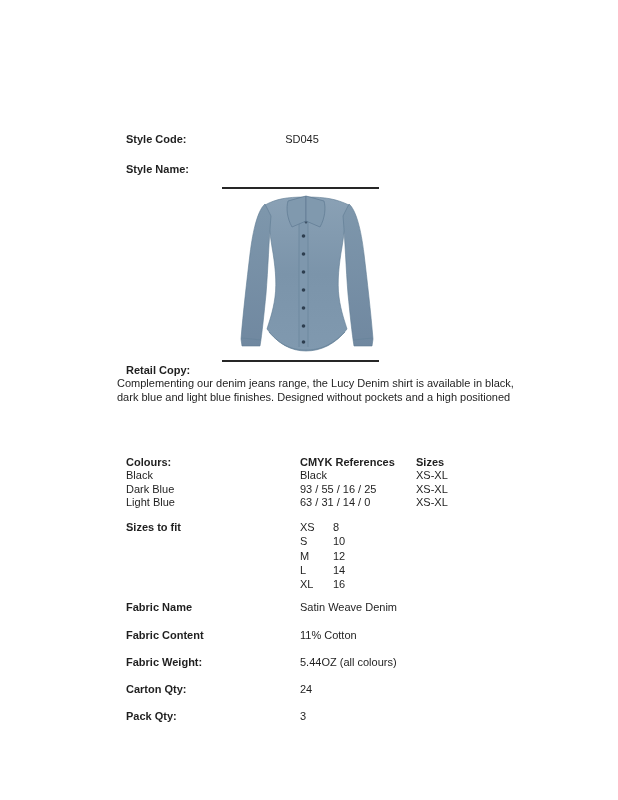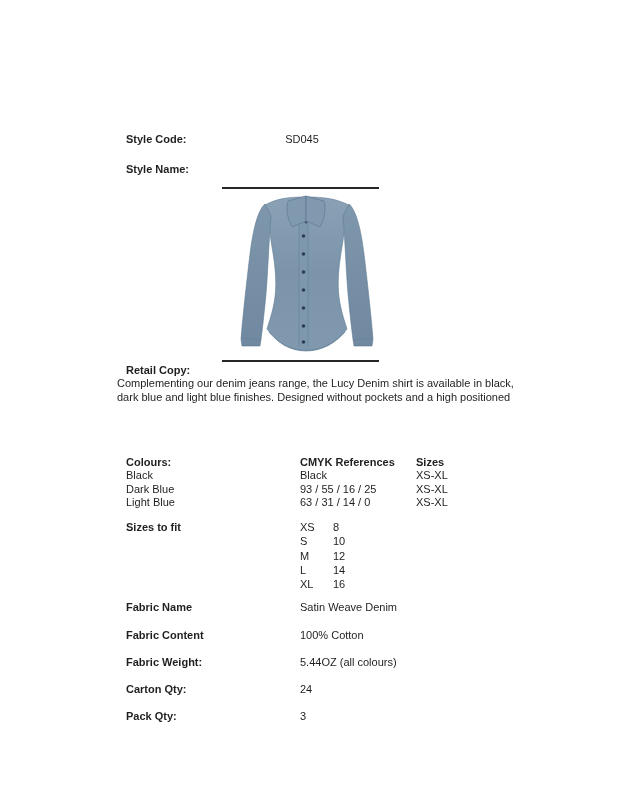--- a/index.html
+++ b/index.html
@@ -157,21 +157,21 @@
   <div class="abs col2" style="top:564px">L</div>
   <div class="abs colfit" style="top:564px">14</div>
 
   <div class="abs col2" style="top:578px">XL</div>
   <div class="abs colfit" style="top:578px">16</div>
 
   <div class="abs b col1" style="top:601px">Fabric Name</div>
   <div class="abs col2" style="top:601px">Satin Weave Denim</div>
 
   <div class="abs b col1" style="top:629px">Fabric Content</div>
-  <div class="abs col2" style="top:629px">100% Cotton</div>
+  <div class="abs col2" style="top:629px">11% Cotton</div>
 
   <div class="abs b col1" style="top:656px">Fabric Weight:</div>
   <div class="abs col2" style="top:656px">5.44OZ (all colours)</div>
 
   <div class="abs b col1" style="top:683px">Carton Qty:</div>
   <div class="abs col2" style="top:683px">24</div>
 
   <div class="abs b col1" style="top:710px">Pack Qty:</div>
   <div class="abs col2" style="top:710px">3</div>
 

